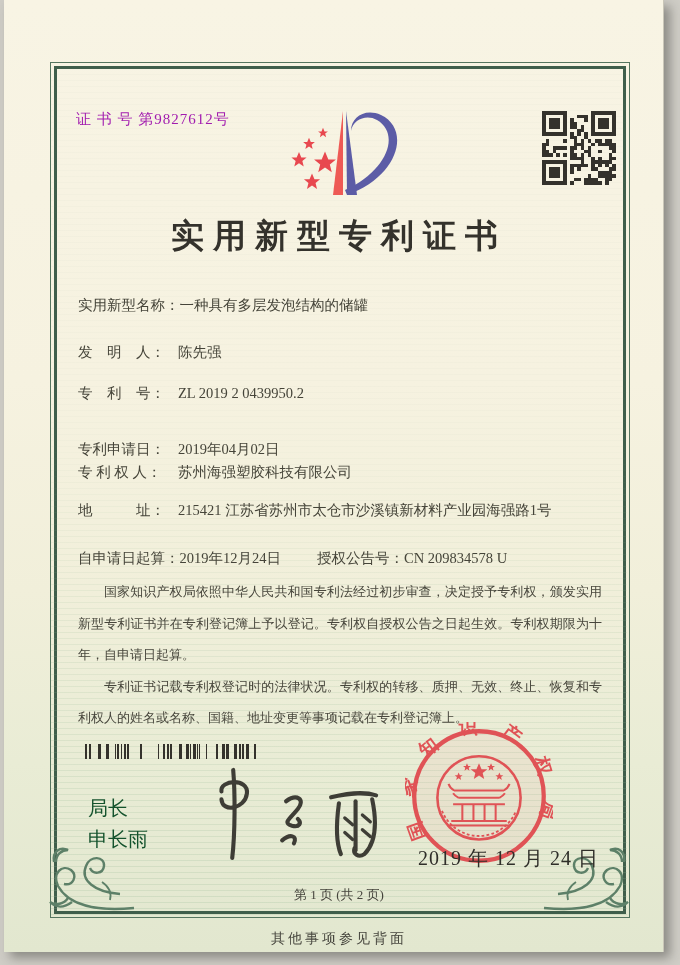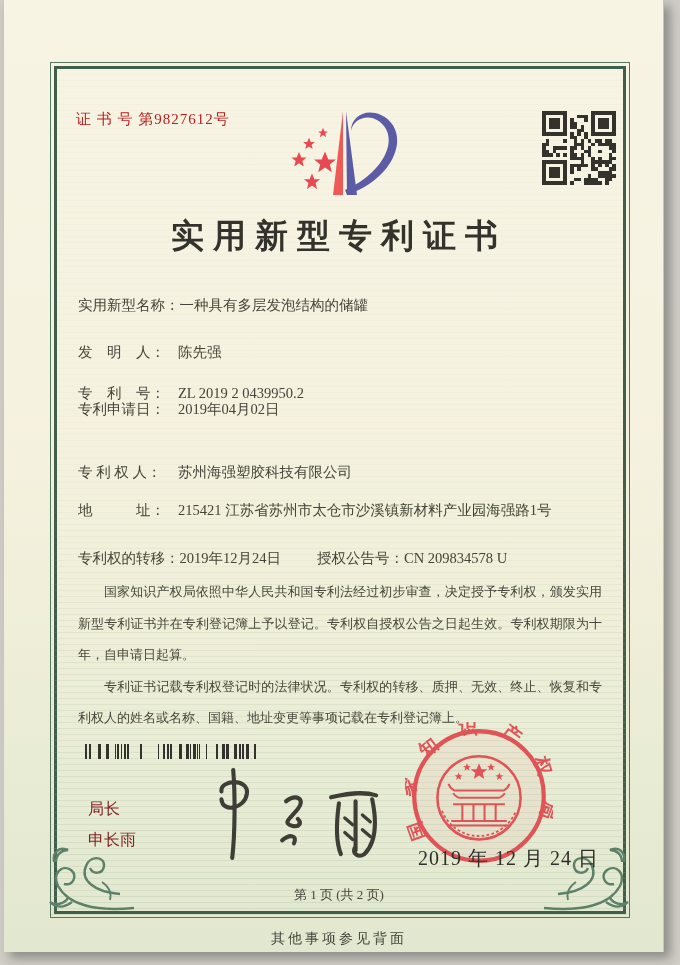--- a/index.html
+++ b/index.html
@@ -8,34 +8,34 @@
   .paper{position:absolute;left:4px;top:0;width:660px;height:952px;
          background:linear-gradient(180deg,#f8f4e4 0%,#f6f2e0 40%,#f1efda 62%,#e9ecd5 80%,#e2e7cf 100%);
          box-shadow:6px 6px 10px rgba(60,60,55,.45), inset -1px 0 0 #c9c6b8;}
   
   .frame{position:absolute;left:50px;top:62px;width:578px;height:854px;border:1px solid #55755f;}
   .frame-inner{position:absolute;inset:3px;border:3px solid #3f5e4b;}
   .stripes{position:absolute;left:51px;top:63px;width:576px;height:852px;
            background:repeating-linear-gradient(0deg,rgba(150,185,150,.28) 0 1px,rgba(150,185,150,0) 1px 6px);
            -webkit-mask-image:linear-gradient(180deg,rgba(0,0,0,.12) 0 45%,rgba(0,0,0,.55) 68%,rgba(0,0,0,.85) 100%);
            mask-image:linear-gradient(180deg,rgba(0,0,0,.12) 0 45%,rgba(0,0,0,.55) 68%,rgba(0,0,0,.85) 100%);}
-  .certno{position:absolute;left:76px;top:110px;font-size:15px;letter-spacing:1px;color:#b91c1c;}
+  .certno{position:absolute;left:76px;top:110px;font-size:15px;letter-spacing:1px;color:#a21caf;}
   .logo{position:absolute;left:281px;top:103px;}
   .qr{position:absolute;left:542px;top:111px;width:74px;height:74px;}
   .title{position:absolute;left:0;top:214px;width:678px;text-align:center;font-size:33px;
          letter-spacing:9px;color:#34322c;font-weight:bold;}
   .row{position:absolute;left:78px;width:530px;font-size:14.5px;color:#454439;line-height:23px;}
   .lbl{display:inline-block;min-width:100px;vertical-align:top;}
   .val{display:inline-block;max-width:424px;vertical-align:top;}
   .pair2{margin-left:36px;}
   .paras{position:absolute;left:78px;top:576px;width:524px;font-size:13px;line-height:31.5px;
          color:#47463c;text-align:justify;}
   .paras p{margin:0;text-indent:2em;}
   .barcode{position:absolute;left:85px;top:744px;}
-  .officials{position:absolute;left:88px;top:793px;font-size:16px;color:#7f1d1d;line-height:31px;}
+  .officials{position:absolute;left:88px;top:793px;font-size:20px;color:#14532d;line-height:31px;}
   .signature{position:absolute;left:196px;top:763px;}
   .seal{position:absolute;left:405px;top:722px;opacity:.93;}
   .sealdate{position:absolute;left:418px;top:845px;font-size:20px;color:#2f2e29;letter-spacing:1px;z-index:5;}
   .pageno{position:absolute;left:0;top:886px;width:678px;text-align:center;font-size:13px;color:#45443c;}
   .note{position:absolute;left:0;top:930px;width:660px;text-align:center;font-size:14px;
         letter-spacing:3px;color:#47463e;padding-left:9px;}
   .flourish{position:absolute;z-index:2;}
   svg{display:block;}
 </style>
 </head>
@@ -217,31 +217,31 @@
 
   <div class="row" style="top:341px">
     <span class="lbl">发　明　人：</span><span class="val">陈先强</span>
   </div>
   <div class="row" style="top:294px">
     <span class="lbl">实用新型名称：</span><span class="val">一种具有多层发泡结构的储罐</span>
   </div>
   <div class="row" style="top:382px">
     <span class="lbl">专　利　号：</span><span class="val">ZL 2019 2 0439950.2</span>
   </div>
-  <div class="row" style="top:398px">
+  <div class="row" style="top:438px">
     <span class="lbl">专利申请日：</span><span class="val">2019年04月02日</span>
   </div>
   <div class="row" style="top:461px">
     <span class="lbl">专 利 权 人：</span><span class="val">苏州海强塑胶科技有限公司</span>
   </div>
   <div class="row" style="top:499px">
     <span class="lbl">地　　　址：</span><span class="val">215421 江苏省苏州市太仓市沙溪镇新材料产业园海强路1号</span>
   </div>
   <div class="row" style="top:547px">
-    <span class="lbl">专利权的转移：</span><span>2019年12月24日</span><span class="pair2">授权公告号：</span><span>CN 209834578 U</span>
+    <span class="lbl">自申请日起算：</span><span>2019年12月24日</span><span class="pair2">授权公告号：</span><span>CN 209834578 U</span>
   </div>
 
   <div class="paras">
     <p>国家知识产权局依照中华人民共和国专利法经过初步审查，决定授予专利权，颁发实用新型专利证书并在专利登记簿上予以登记。专利权自授权公告之日起生效。专利权期限为十年，自申请日起算。</p>
     <p>专利证书记载专利权登记时的法律状况。专利权的转移、质押、无效、终止、恢复和专利权人的姓名或名称、国籍、地址变更等事项记载在专利登记簿上。</p>
   </div>
 
   <div class="barcode">
     <svg width="172" height="15" viewBox="0 0 172 15" shape-rendering="crispEdges">
         <rect x="0" y="0" width="2" height="15" fill="#34322c"></rect>

